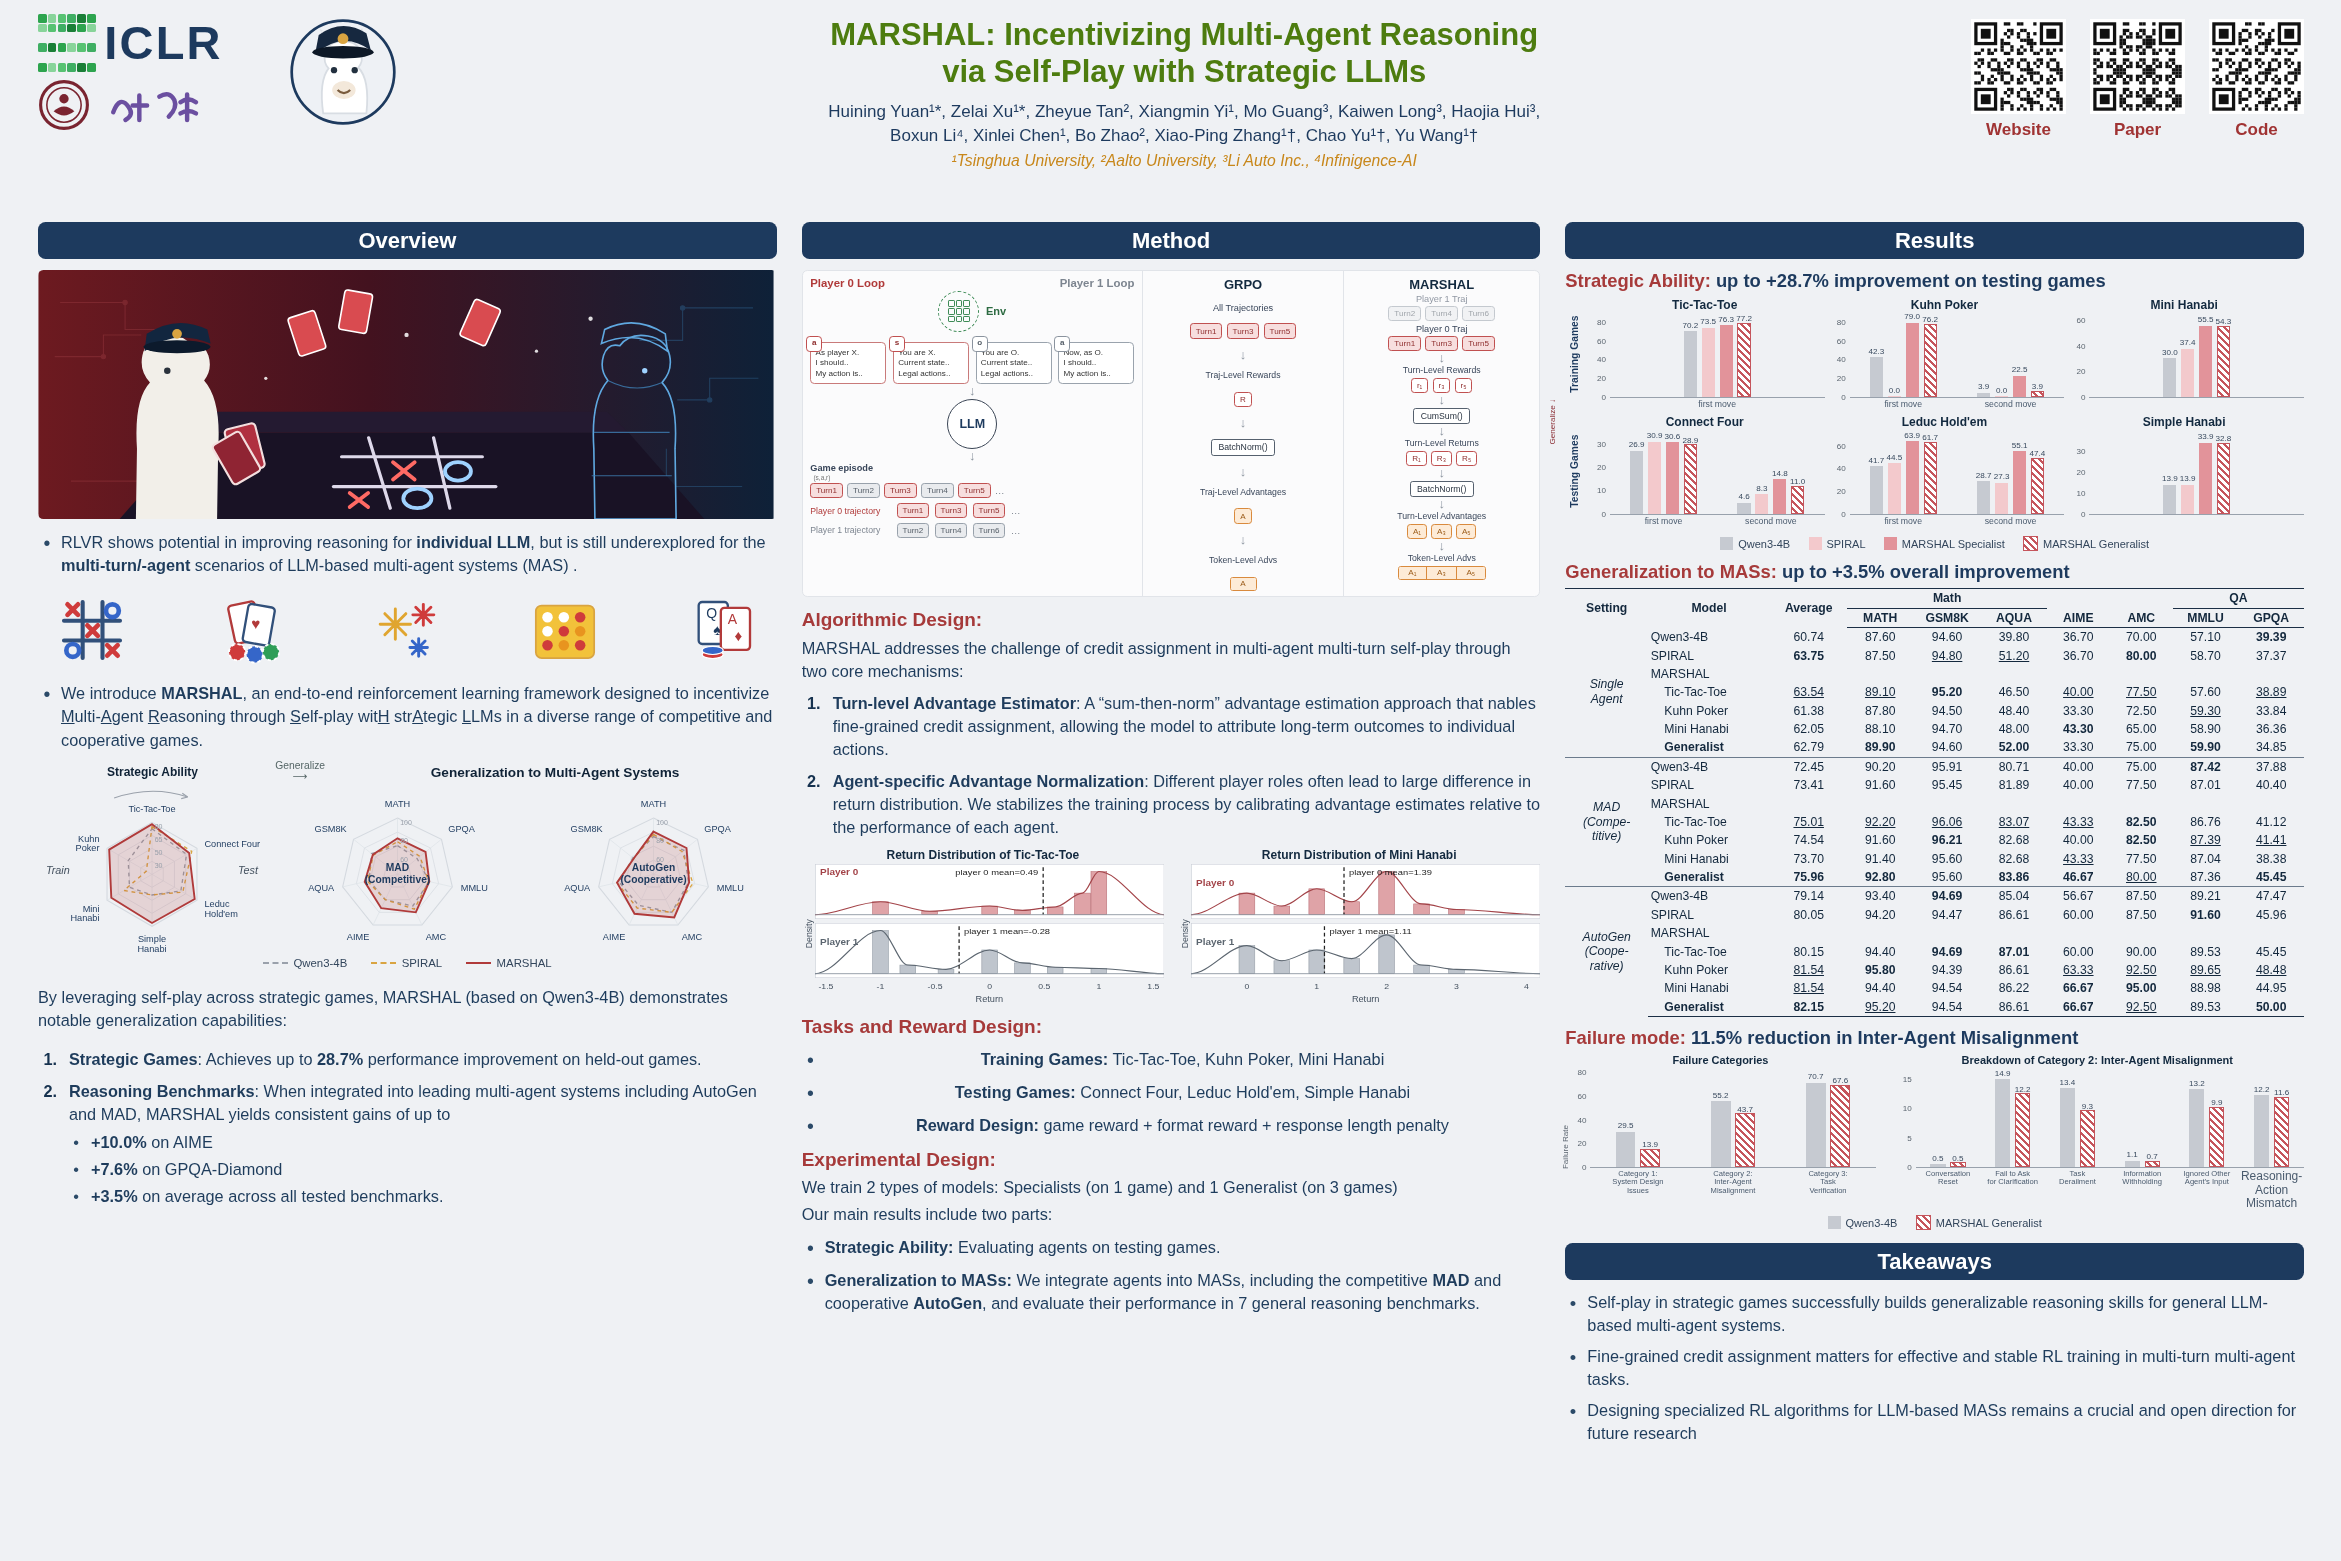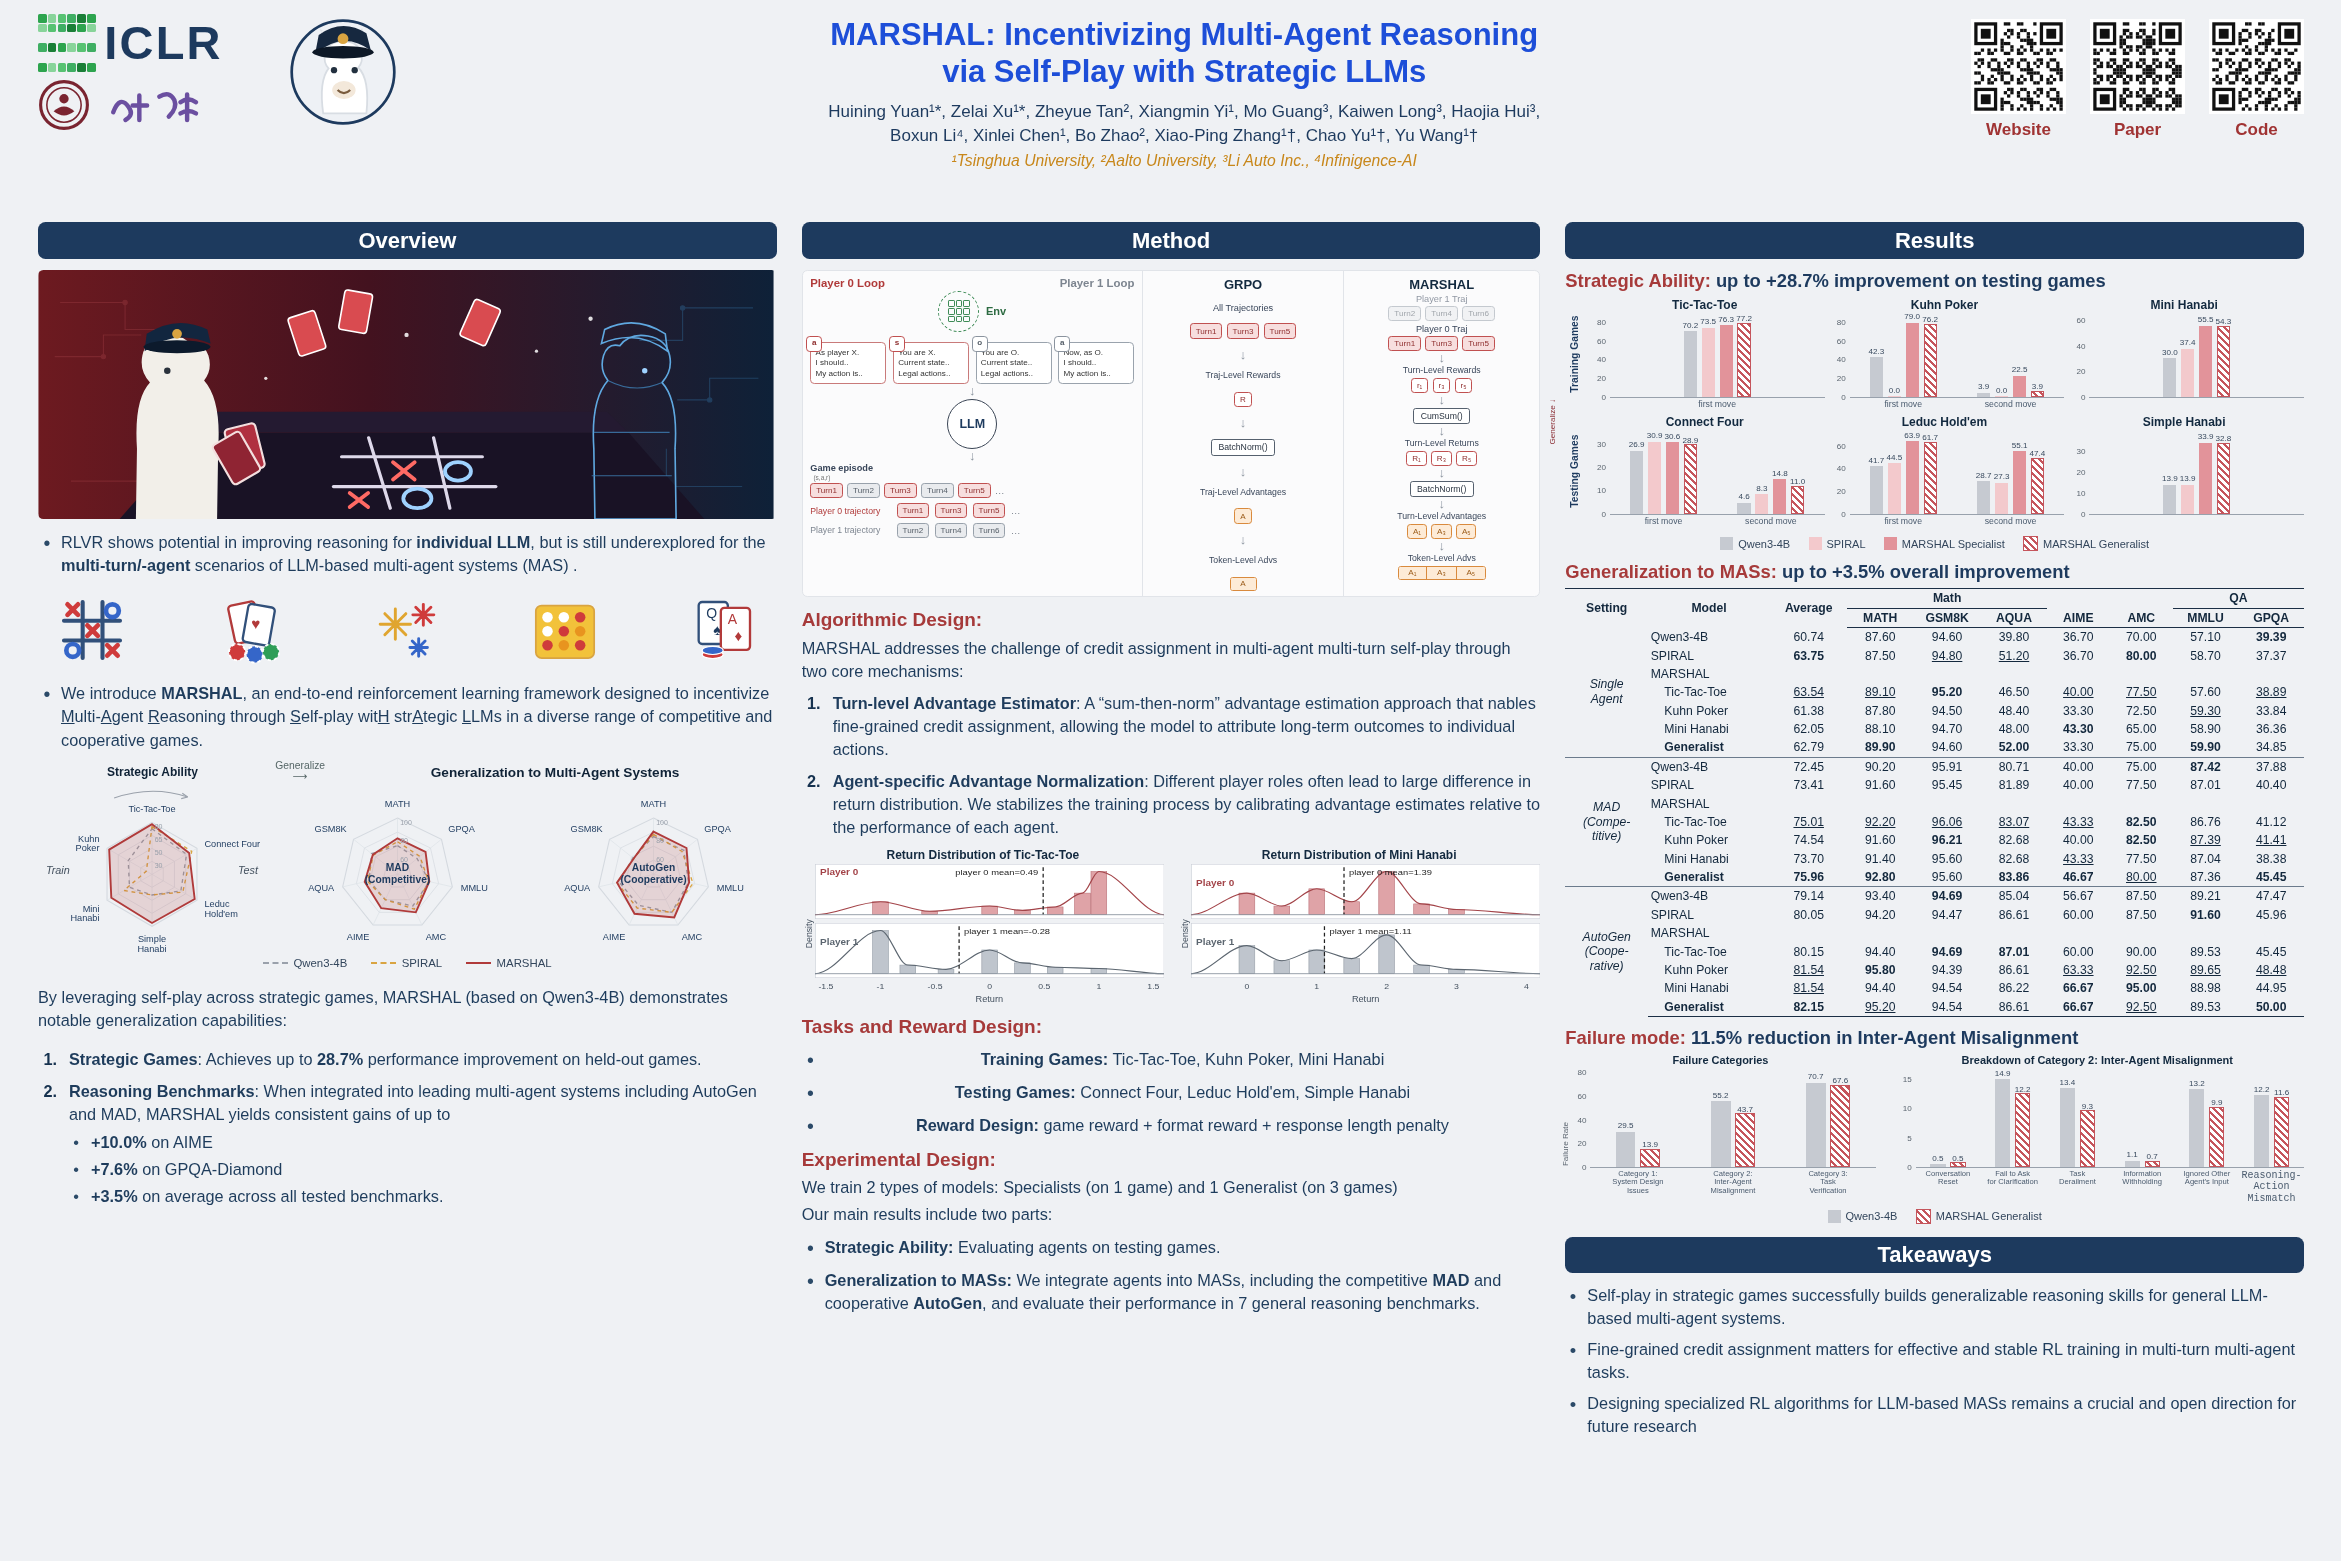--- a/index.html
+++ b/index.html
@@ -8,21 +8,21 @@
   
   .hdr{display:flex;align-items:flex-start;padding:14px 38px 4.3px;gap:18.4px;height:217px;box-sizing:border-box;}
   .hdr-logos{width:233px;display:flex;flex-direction:column;gap:7.6px;}
   .iclr{display:flex;align-items:center;gap:8.7px;}
   .iclr-dots{display:grid;grid-template-columns:repeat(6,8.7px);grid-auto-rows:8.7px;gap:1.1px;}
   .iclr-dots span{border-radius:1.6px;}
   .iclr-txt{font-size:47px;font-weight:bold;color:#1d3a5e;letter-spacing:2.2px;}
   .tsinghua{display:flex;align-items:center;gap:7.6px;}
   .mascot{width:108px;flex:0 0 auto;margin-top:4.3px;}
   .hdr-title{flex:1;text-align:center;padding-top:3.3px;}
-  .title{font-size:31px;line-height:1.18;font-weight:bold;color:#1d4ed8;}
+  .title{font-size:31px;line-height:1.18;font-weight:bold;color:#4d7c0f;}
   .authors{margin-top:9.8px;font-size:17px;line-height:1.4;color:#1d3a5e;}
   .affils{margin-top:4.3px;font-size:15.7px;font-style:italic;color:#c8871a;}
   .qrs{display:flex;gap:24px;padding-top:5.4px;}
   .qr{display:flex;flex-direction:column;align-items:center;gap:5.4px;}
   .qr svg{background:#fff;}
   .qr-label{font-size:17px;font-weight:bold;color:#a03333;}
   
   .cols{display:grid;grid-template-columns:repeat(3,1fr);gap:25px;padding:5.4px 38px 0;align-items:start;}
   .secbar{background:#1d3a5e;color:#fff;font-size:22px;font-weight:bold;text-align:center;
     border-radius:7.6px;padding:5.4px 0;margin-bottom:11px;}
@@ -2172,21 +2172,21 @@
                 <div class="bc-glabel" style="font-size: 7.6px;">Conversation
 Reset</div>
                 <div class="bc-glabel" style="font-size: 7.6px;">Fail to Ask
 for Clarification</div>
                 <div class="bc-glabel" style="font-size: 7.6px;">Task
 Derailment</div>
                 <div class="bc-glabel" style="font-size: 7.6px;">Information
 Withholding</div>
                 <div class="bc-glabel" style="font-size: 7.6px;">Ignored Other
 Agent's Input</div>
-                <div class="bc-glabel" style="font-size: 10px; font-family: Liberation Mono, monospace;">Reasoning-Action
+                <div class="bc-glabel" style="font-size: 12px;">Reasoning-Action
 Mismatch</div>
               </div>
             </div>
           </div>
         </div>
       <div class="legend" id="fail-legend">
           <span class="it">
             <span class="sw s0"></span>
             <span>Qwen3-4B</span>
           </span>

